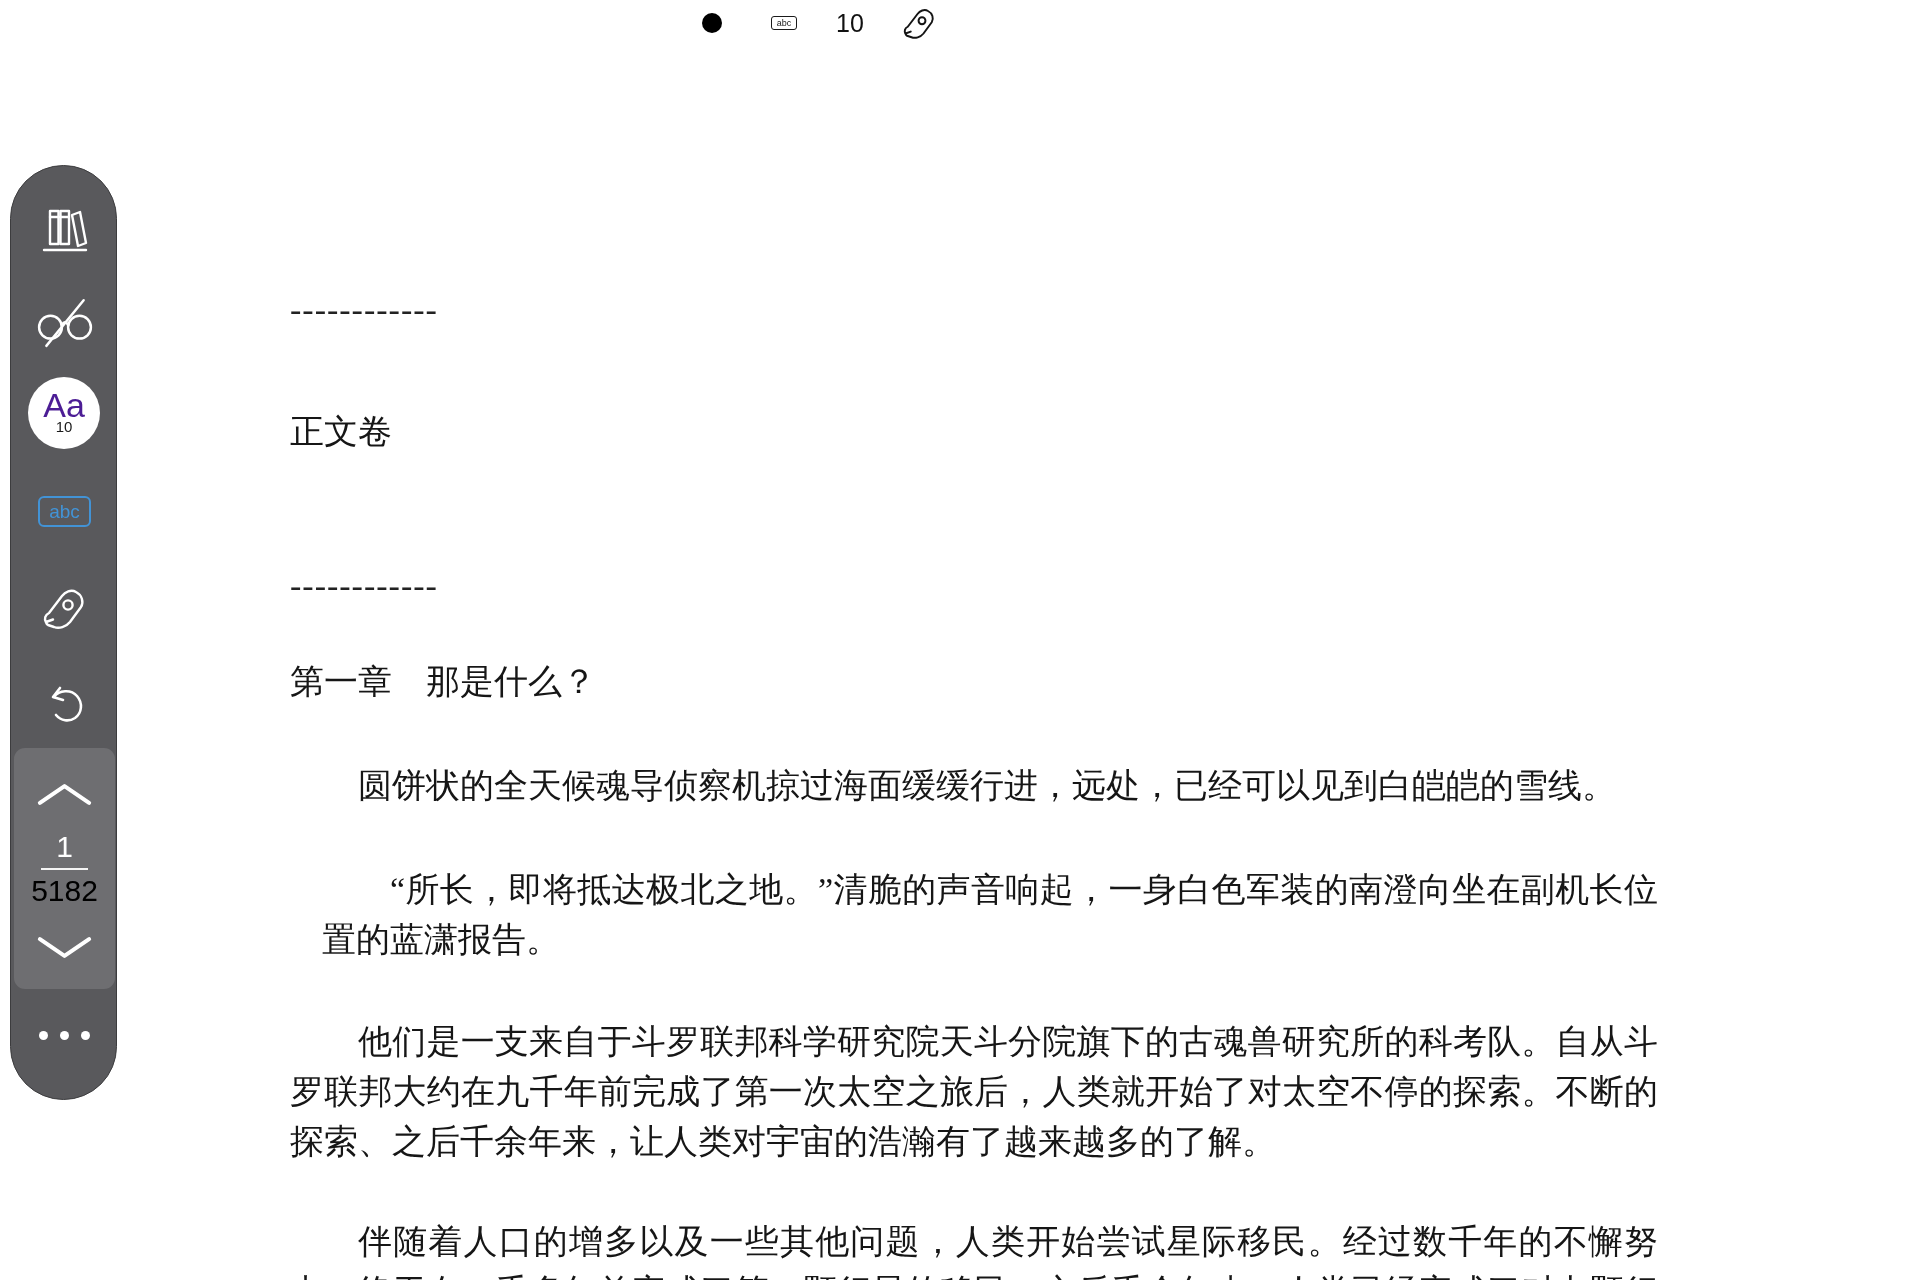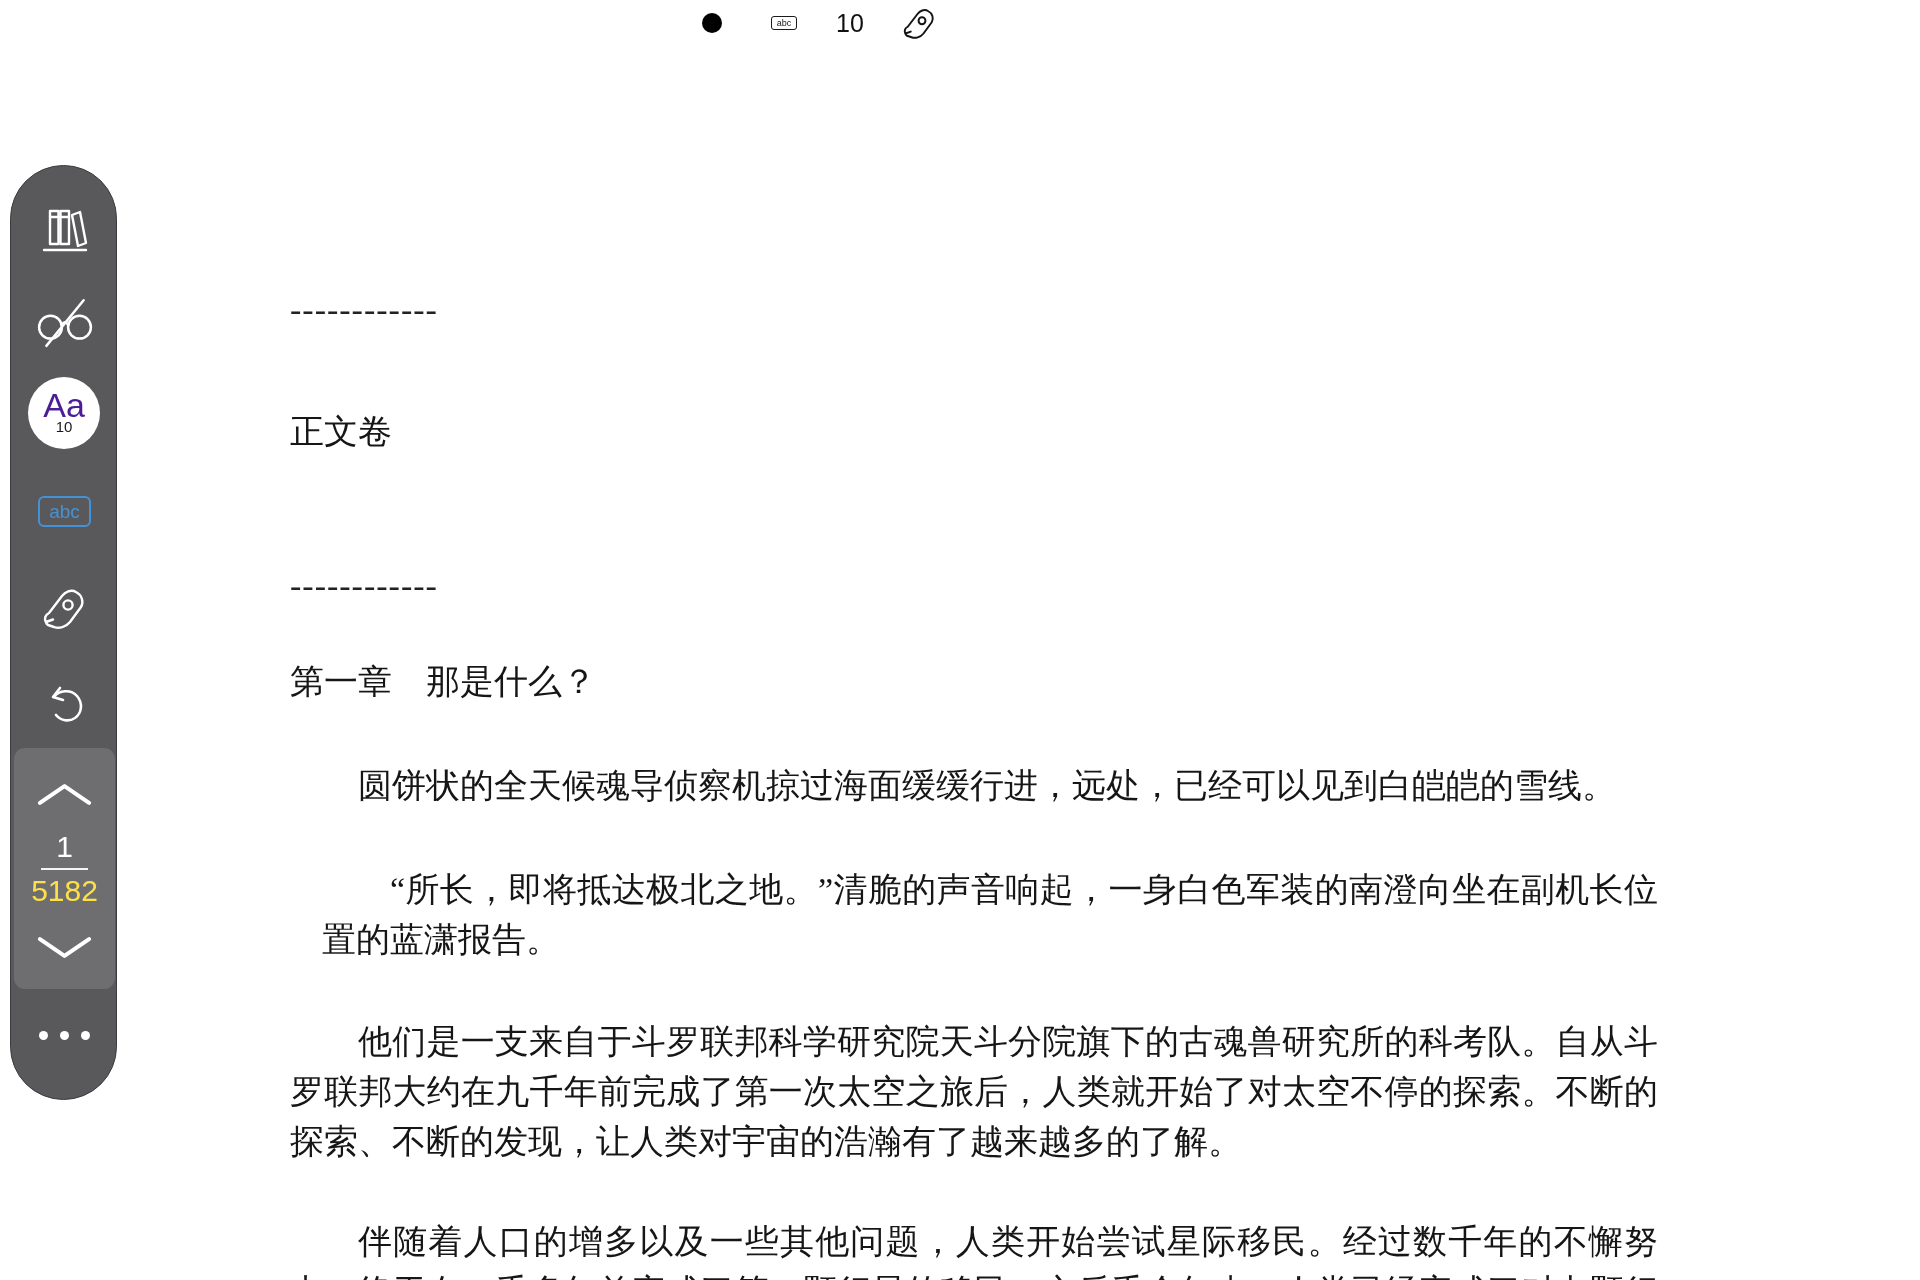--- a/index.html
+++ b/index.html
@@ -35,21 +35,21 @@
   .btn-hand { left:28px; top:417px; width:50px; height:50px; }
   .btn-undo { left:29px; top:514px; width:48px; height:48px; }
   .pager { position:absolute; left:3px; top:582px; width:101px; height:241px;
            background:#6e6e71; border-radius:11px; }
   .btn-pgup { left:22px; top:32px; width:57px; height:28px; }
   .btn-pgdn { left:22px; top:186px; width:57px; height:28px; }
   .pg-cur { position:absolute; left:0; top:83px; width:101px; text-align:center;
             font-size:30px; color:#fff; line-height:32px; }
   .pg-line { position:absolute; left:27px; top:120px; width:47px; height:2px; background:#f4f4f4; }
   .pg-total { position:absolute; left:0; top:127px; width:101px; text-align:center;
-              font-size:30px; color:#fde047; line-height:32px; }
+              font-size:30px; color:#000000; line-height:32px; }
   .btn-more { left:24px; top:855px; width:59px; height:28px; gap:12px; }
   .dotw { width:9px; height:9px; border-radius:50%; background:#fff; }
 
   
   .content { position:absolute; left:290px; top:285px; width:1368px;
              font-family:"Liberation Serif","DejaVu Serif",serif;
              font-size:34px; line-height:50px; color:#161616;
              text-align:justify; text-justify:inter-character; }
   .divider { letter-spacing:1px; color:#222; }
   .volume { margin-top:72px; }
@@ -157,15 +157,15 @@
   </button>
 </div>
 
 <div class="content">
   <p class="divider">------------</p>
   <p class="volume">正文卷</p>
   <p class="divider divider2">------------</p>
   <p class="chapter">第一章　那是什么？</p>
   <p class="para p1">圆饼状的全天候魂导侦察机掠过海面缓缓行进，远处，已经可以见到白皑皑的雪线。</p>
   <p class="para p2">“所长，即将抵达极北之地。”清脆的声音响起，一身白色军装的南澄向坐在副机长位置的蓝潇报告。</p>
-  <p class="para p3">他们是一支来自于斗罗联邦科学研究院天斗分院旗下的古魂兽研究所的科考队。自从斗罗联邦大约在九千年前完成了第一次太空之旅后，人类就开始了对太空不停的探索。不断的探索、不断的发现，让人类对宇宙的浩瀚有了越来越多的了解。</p>
+  <p class="para p3">他们是一支来自于斗罗联邦科学研究院天斗分院旗下的古魂兽研究所的科考队。自从斗罗联邦大约在九千年前完成了第一次太空之旅后，人类就开始了对太空不停的探索。不断的探索、之后千余年来，让人类对宇宙的浩瀚有了越来越多的了解。</p>
   <p class="para p4">伴随着人口的增多以及一些其他问题，人类开始尝试星际移民。经过数千年的不懈努力，终于在一千多年前完成了第一颗行星的移民。之后千余年来，人类已经完成了对七颗行星的</p>
 </div>
 
 </body></html>

